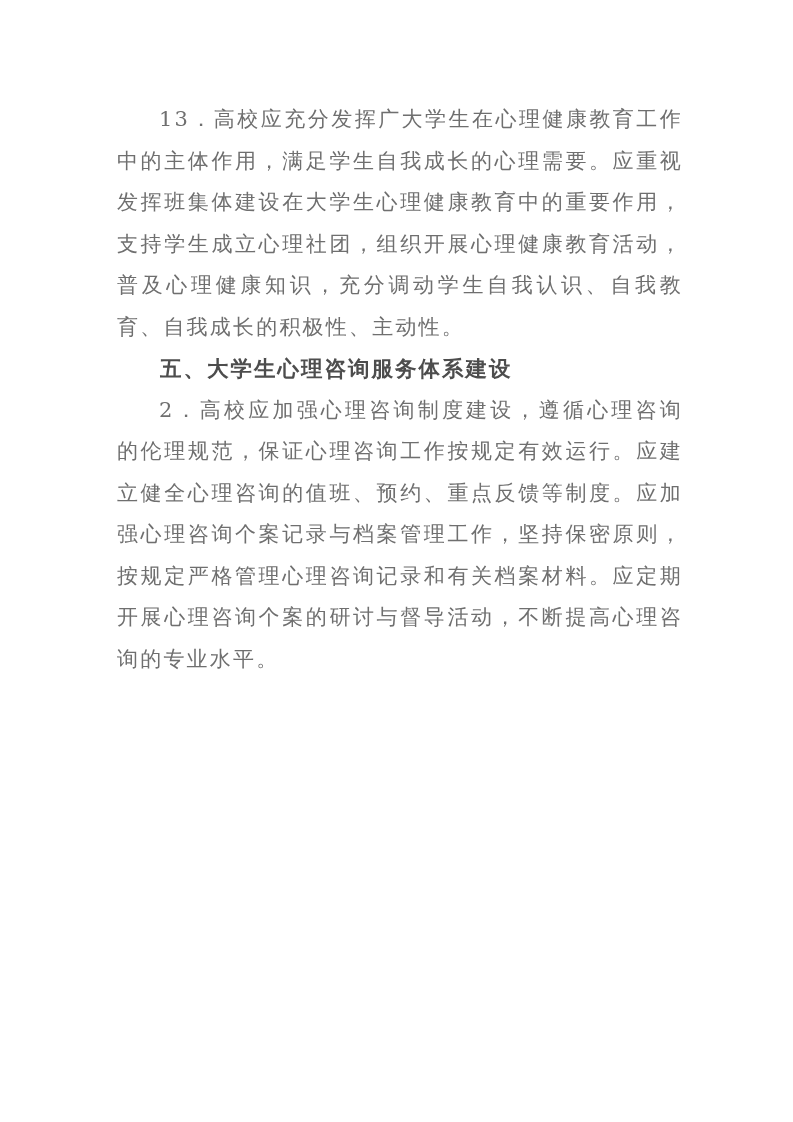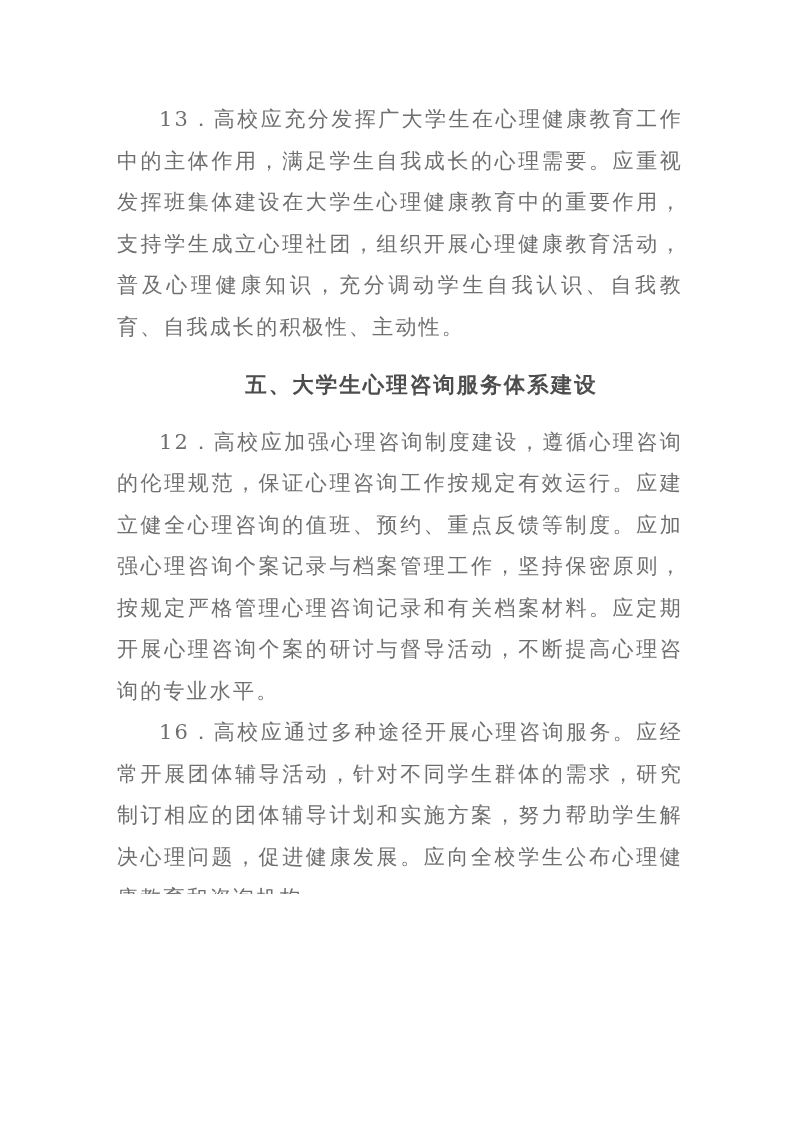--- a/index.html
+++ b/index.html
@@ -23,35 +23,33 @@
       font-size: 21px;
       line-height: 41.5px;
       letter-spacing: 2.2px;
       color: var(--body-color, #6f6f6f);
       text-align: justify;
       text-justify: inter-character;
       text-indent: 2em;
       font-weight: 400;
     }
     .section-heading {
-      margin: 16px;
+      margin: 0;
       font-size: 21.5px;
       line-height: 41.5px;
       letter-spacing: 2px;
       color: var(--heading-color, #4d4d4d);
       text-indent: 2em;
       font-weight: 700;
-      text-align: center;
     }
   </style>
 </head>
 <body>
 
 <div class="page">
   <p class="body-para">13．高校应充分发挥广大学生在心理健康教育工作中的主体作用，满足学生自我成长的心理需要。应重视发挥班集体建设在大学生心理健康教育中的重要作用，支持学生成立心理社团，组织开展心理健康教育活动，普及心理健康知识，充分调动学生自我认识、自我教育、自我成长的积极性、主动性。</p>
 
   <h2 class="section-heading">五、大学生心理咨询服务体系建设</h2>
 
 
-  <p class="body-para">12．高校应加强心理咨询制度建设，遵循心理咨询的伦理规范，保证心理咨询工作按规定有效运行。应建立健全心理咨询的值班、预约、重点反馈等制度。应加强心理咨询个案记录与档案管理工作，坚持保密原则，按规定严格管理心理咨询记录和有关档案材料。应定期开展心理咨询个案的研讨与督导活动，不断提高心理咨询的专业水平。</p>
+  <p class="body-para">2．高校应加强心理咨询制度建设，遵循心理咨询的伦理规范，保证心理咨询工作按规定有效运行。应建立健全心理咨询的值班、预约、重点反馈等制度。应加强心理咨询个案记录与档案管理工作，坚持保密原则，按规定严格管理心理咨询记录和有关档案材料。应定期开展心理咨询个案的研讨与督导活动，不断提高心理咨询的专业水平。</p>
 
-  <p class="body-para">16．高校应通过多种途径开展心理咨询服务。应经常开展团体辅导活动，针对不同学生群体的需求，研究制订相应的团体辅导计划和实施方案，努力帮助学生解决心理问题，促进健康发展。应向全校学生公布心理健康教育和咨询机构</p>
 </div>
 
 </body></html>

